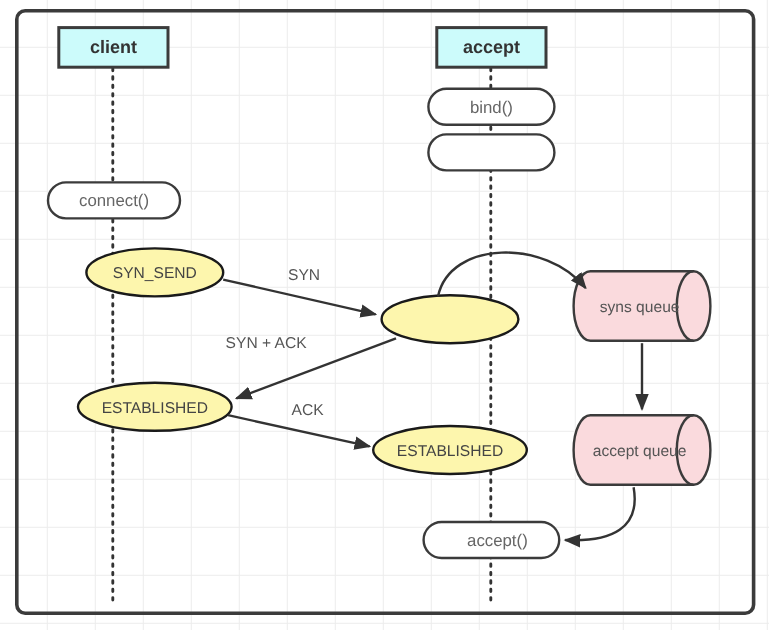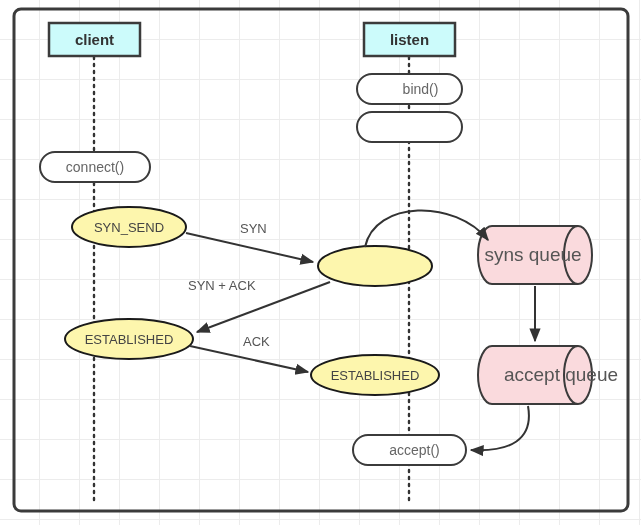--- a/index.html
+++ b/index.html
@@ -45,21 +45,21 @@
   }
   .proc-label {
     font-size: 14px;
     color: #666666;
   }
   .state-label {
     font-size: 13px;
     color: #444444;
   }
   .queue-label {
-    font-size: 19px;
+    font-size: 13px;
     color: #555555;
   }
   .edge-label {
     position: absolute;
     font-size: 13px;
     color: #555555;
     white-space: nowrap;
     pointer-events: none;
   }
 </style>
@@ -107,30 +107,30 @@
 
     <line x1="186" y1="233" x2="313" y2="262" stroke="#333333" stroke-width="2" marker-end="url(#arrow)"></line>
     <line x1="330" y1="282" x2="197" y2="332" stroke="#333333" stroke-width="2" marker-end="url(#arrow)"></line>
     <line x1="190" y1="346" x2="308" y2="372" stroke="#333333" stroke-width="2" marker-end="url(#arrow)"></line>
     <path d="M 365 247 C 375 200 455 199 488 240" fill="none" stroke="#333333" stroke-width="2" marker-end="url(#arrow)"></path>
     <line x1="535" y1="286" x2="535" y2="341" stroke="#333333" stroke-width="2" marker-end="url(#arrow)"></line>
     <path d="M 528 406 C 534 440 510 452 471 450" fill="none" stroke="#333333" stroke-width="2" marker-end="url(#arrow)"></path>
   </svg>
 
   <div class="node-label lane-head-label" style="left:49px;top:23px;width:91px;height:33px;">client</div>
-  <div class="node-label lane-head-label" style="left:364px;top:23px;width:91px;height:33px;">listen</div>
+  <div class="node-label lane-head-label" style="left:364px;top:23px;width:91px;height:33px;">accept</div>
 
-  <div class="node-label proc-label" style="left:368px;top:74px;width:105px;height:30px;">bind()</div>
+  <div class="node-label proc-label" style="left:357px;top:74px;width:105px;height:30px;">bind()</div>
   <div class="node-label proc-label" style="left:40px;top:152px;width:110px;height:30px;text-align:right;">connect()</div>
   <div class="node-label proc-label" style="left:353px;top:435px;width:123px;height:30px;">accept()</div>
 
   <div class="node-label state-label" style="left:72px;top:207px;width:114px;height:40px;">SYN_SEND</div>
   <div class="node-label state-label" style="left:65px;top:319px;width:128px;height:40px;">ESTABLISHED</div>
   <div class="node-label state-label" style="left:311px;top:355px;width:128px;height:40px;">ESTABLISHED</div>
 
   <div class="node-label queue-label" style="left:488px;top:226px;width:90px;height:58px;">syns queue</div>
-  <div class="node-label queue-label" style="left:488px;top:346px;width:90px;height:58px;margin-left:28px;">accept queue</div>
+  <div class="node-label queue-label" style="left:488px;top:346px;width:90px;height:58px;">accept queue</div>
 
   <div class="edge-label" style="left:240px;top:221px;">SYN</div>
   <div class="edge-label" style="left:188px;top:278px;">SYN + ACK</div>
   <div class="edge-label" style="left:243px;top:334px;">ACK</div>
 
 </div>
 
 </body></html>

